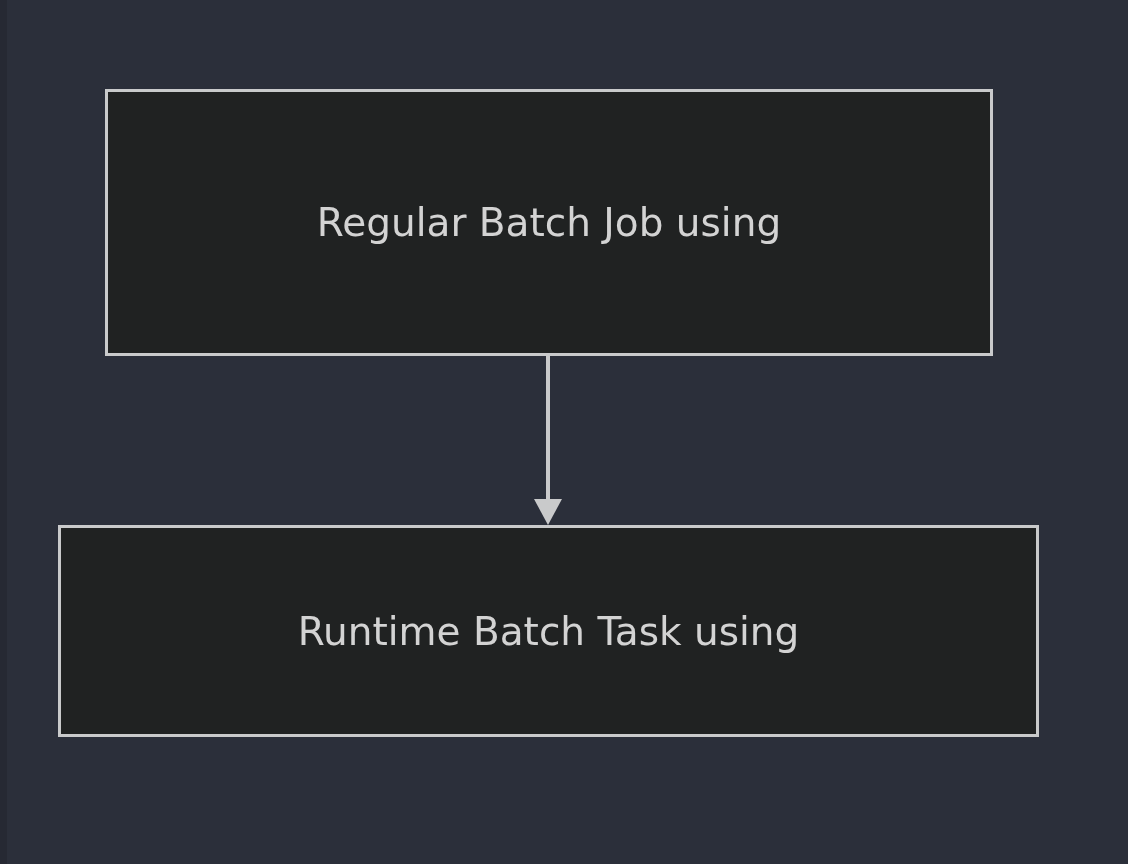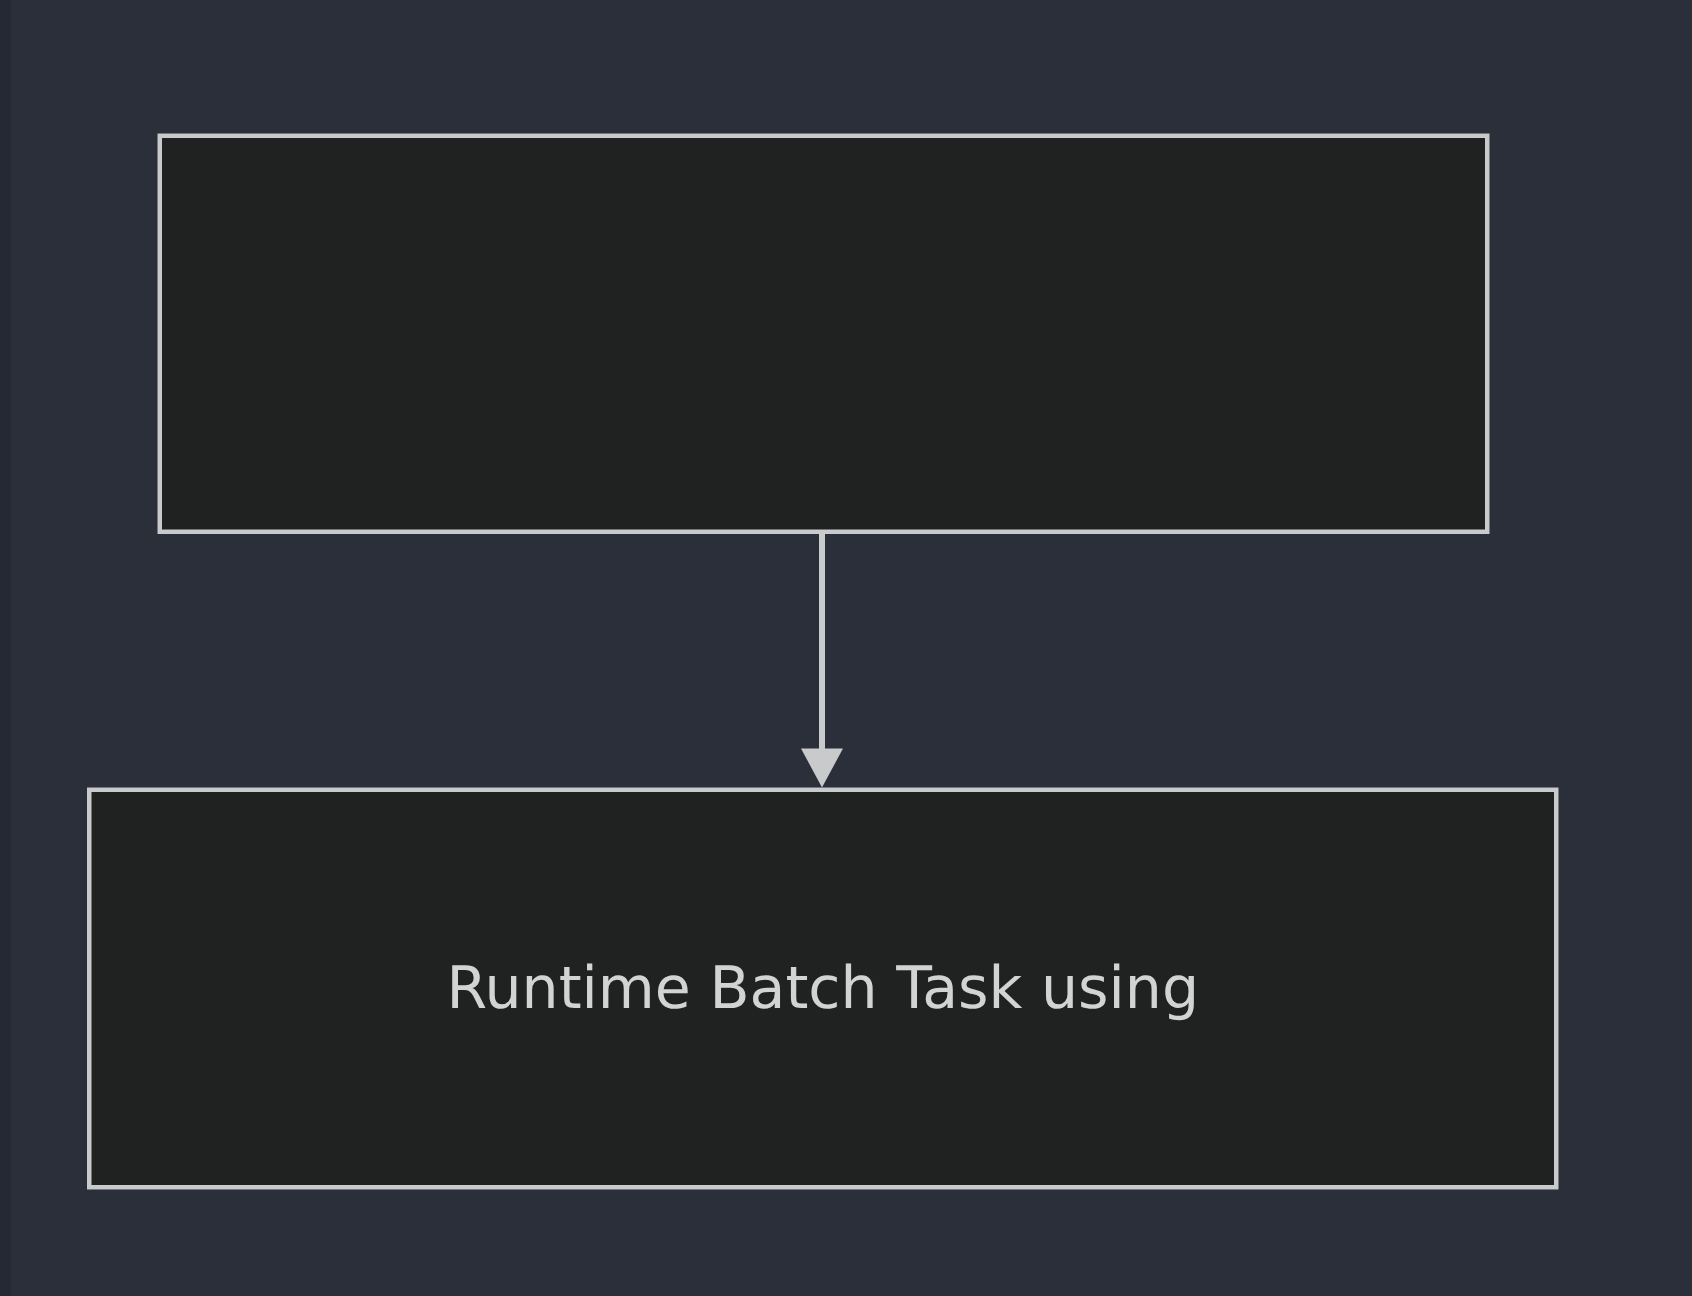--- a/index.html
+++ b/index.html
@@ -38,21 +38,21 @@
     text-align: center;
     font-size: 39px;
     line-height: 75px;
   }
   .node-top {
     left: 105px; top: 89px;
     width: 888px; height: 267px;
   }
   .node-bottom {
     left: 58px; top: 525px;
-    width: 981px; height: 268px;
+    width: 981px; height: 212px;
   }
   .node-line {
     white-space: nowrap;
   }
   .edge-line {
     position: absolute;
     left: 546px; top: 356px;
     width: 4px; height: 145px;
     background: var(--arrow);
   }
@@ -64,20 +64,21 @@
     border-right: 14px solid transparent;
     border-top: 26px solid var(--arrow);
   }
 </style>
 </head>
 <body>
 
 <div class="left-strip"></div>
 
 <div class="node node-top">
+  <div class="node-line">Regular Batch Job using</div>
 </div>
 
 <div class="edge-line"></div>
 <div class="edge-head"></div>
 
 <div class="node node-bottom">
   <div class="node-line">Runtime Batch Task using</div>
 </div>
 
 </body></html>

